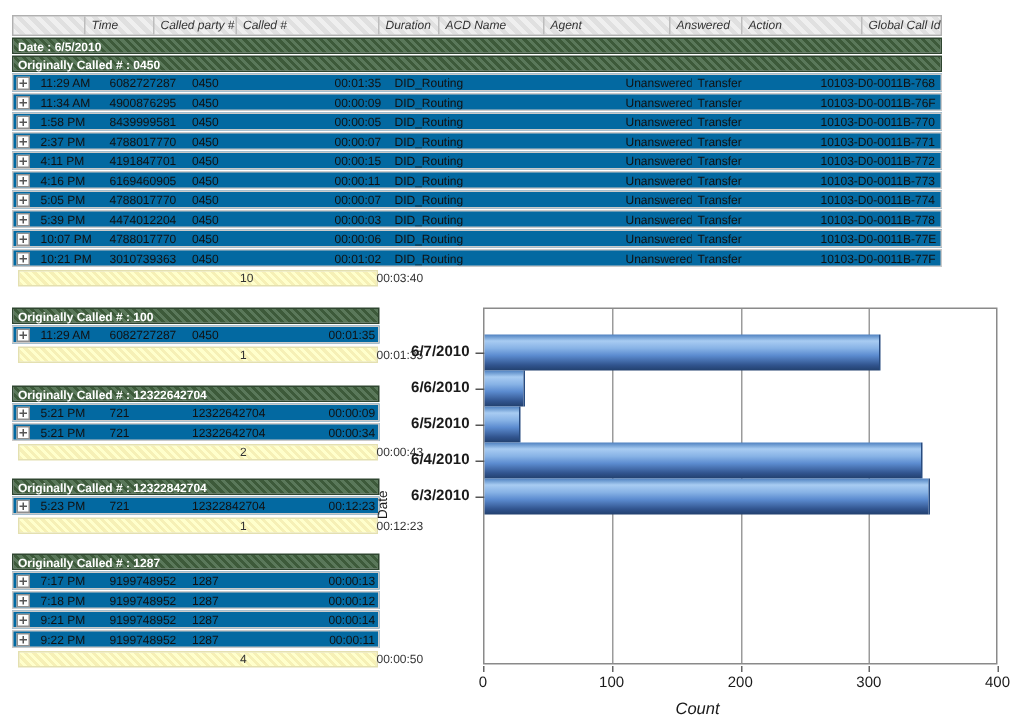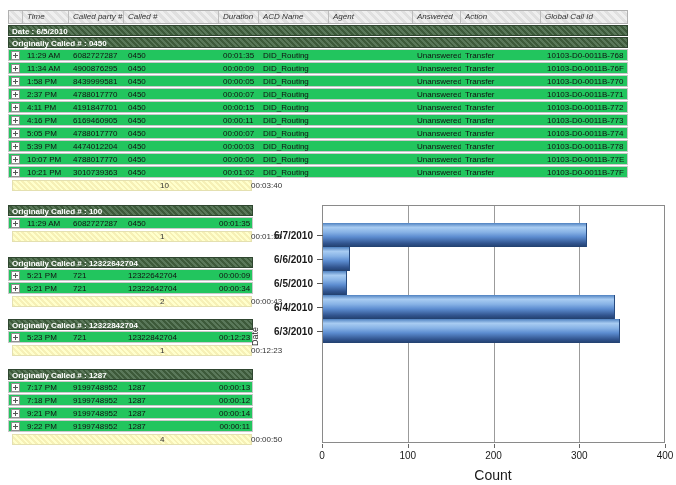--- a/index.html
+++ b/index.html
@@ -6,35 +6,36 @@
   body{
     width:676px;height:485px;background:#ffffff;position:relative;overflow:hidden;
     font-family:"Liberation Sans","DejaVu Sans",sans-serif;color:#1a1a1a;
   }
   
   .main-table{position:absolute;left:8px;top:10px;width:620px;}
   .hdr{
     display:grid;grid-template-columns:14px 46px 55px 95px 40px 70px 84px 48px 80px 88px;
     height:14px;border:1px solid #b0b0b0;box-sizing:border-box;
     background:repeating-linear-gradient(45deg,#efefef 0 3px,#e0e0e0 3px 6px);
+    padding-left:34px;
   }
   .hdr-cell{
     font-style:italic;font-size:8px;color:#333;line-height:12px;padding-left:4px;
     border-right:1px solid #bdbdbd;overflow:hidden;white-space:nowrap;box-sizing:border-box;
   }
   .hdr-cell:last-child{border-right:none;}
   .band{
     height:11px;line-height:11px;margin-top:1px;color:#fff;font-size:8px;font-weight:bold;
     padding-left:3px;box-sizing:border-box;white-space:nowrap;
     background:repeating-linear-gradient(45deg,var(--group-header-stripe) 0 2px,var(--group-header-bg) 2px 4px);
     border:1px solid #2f4630;
   }
   .t-row{
     display:grid;grid-template-columns:14px 46px 55px 95px 40px 70px 84px 48px 80px 88px;
-    height:12px;margin-top:1px;background:#22c55e;border:1px solid #c9c9c9;box-sizing:border-box;
+    height:12px;margin-top:1px;background:#0369a1;border:1px solid #c9c9c9;box-sizing:border-box;
     align-items:center;font-size:8px;color:#111;
   }
   .mini .t-row{grid-template-columns:14px 46px 55px 95px 35px;}
   .cell{padding-left:4px;white-space:nowrap;overflow:hidden;}
   .cell.right{text-align:right;padding-right:4px;padding-left:0;}
   .expand-btn{
     width:9px;height:9px;margin-left:2px;border:1px solid #8f8f8f;background-color:#fdfdfd;
     box-sizing:border-box;display:block;
     background-image:linear-gradient(#555,#555),linear-gradient(#555,#555);
     background-size:5px 1px,1px 5px;background-position:center center;background-repeat:no-repeat;
@@ -65,22 +66,22 @@
   .ytick{position:absolute;right:100%;top:50%;width:6px;height:1px;background:#555;}
   .bar{
     position:absolute;left:0;top:0;height:24px;border-right:1px solid #274b80;box-sizing:border-box;
     background:linear-gradient(180deg,var(--bar-top) 0%,var(--bar-light) 18%,#88b3e6 38%,var(--bar-mid) 58%,var(--bar-deep) 85%,var(--bar-dark) 100%);
   }
   .xaxis{position:absolute;left:322px;top:444px;width:343px;height:22px;}
   .xtick{position:absolute;top:0;width:0;}
   .xtick-mark{position:absolute;left:0;top:0;width:1px;height:4px;background:#666;display:block;}
   .xtick-label{position:absolute;left:0;top:6px;transform:translateX(-50%);font-size:10px;color:#1a1a1a;}
   .xaxis-title{
-    position:absolute;left:493px;top:467px;transform:translateX(-50%);
-    font-size:14px;color:#1a1a1a;
+    position:absolute;left:465px;top:467px;transform:translateX(-50%);
+    font-size:11px;color:#1a1a1a;font-style:italic;
   }
   .yaxis-title{
     position:absolute;left:250px;top:300px;height:46px;display:flex;align-items:center;
     writing-mode:vertical-rl;transform:rotate(180deg);font-size:9px;color:#1a1a1a;
   }
 </style>
 </head>
 <body>
 
 <div class="main-table">

